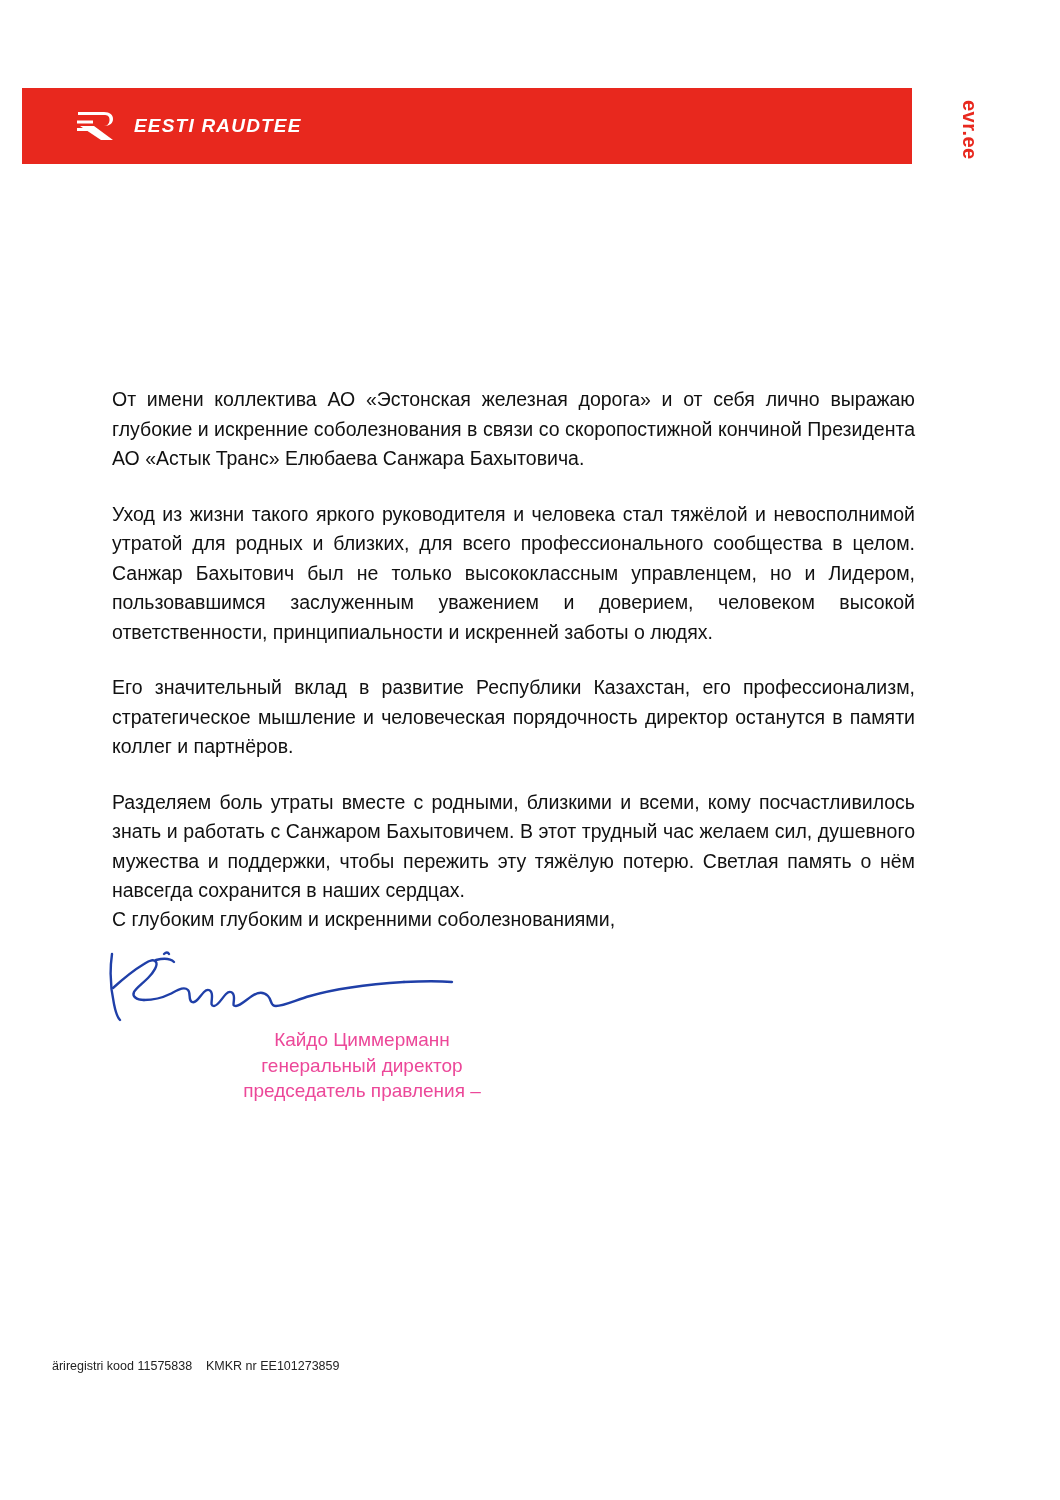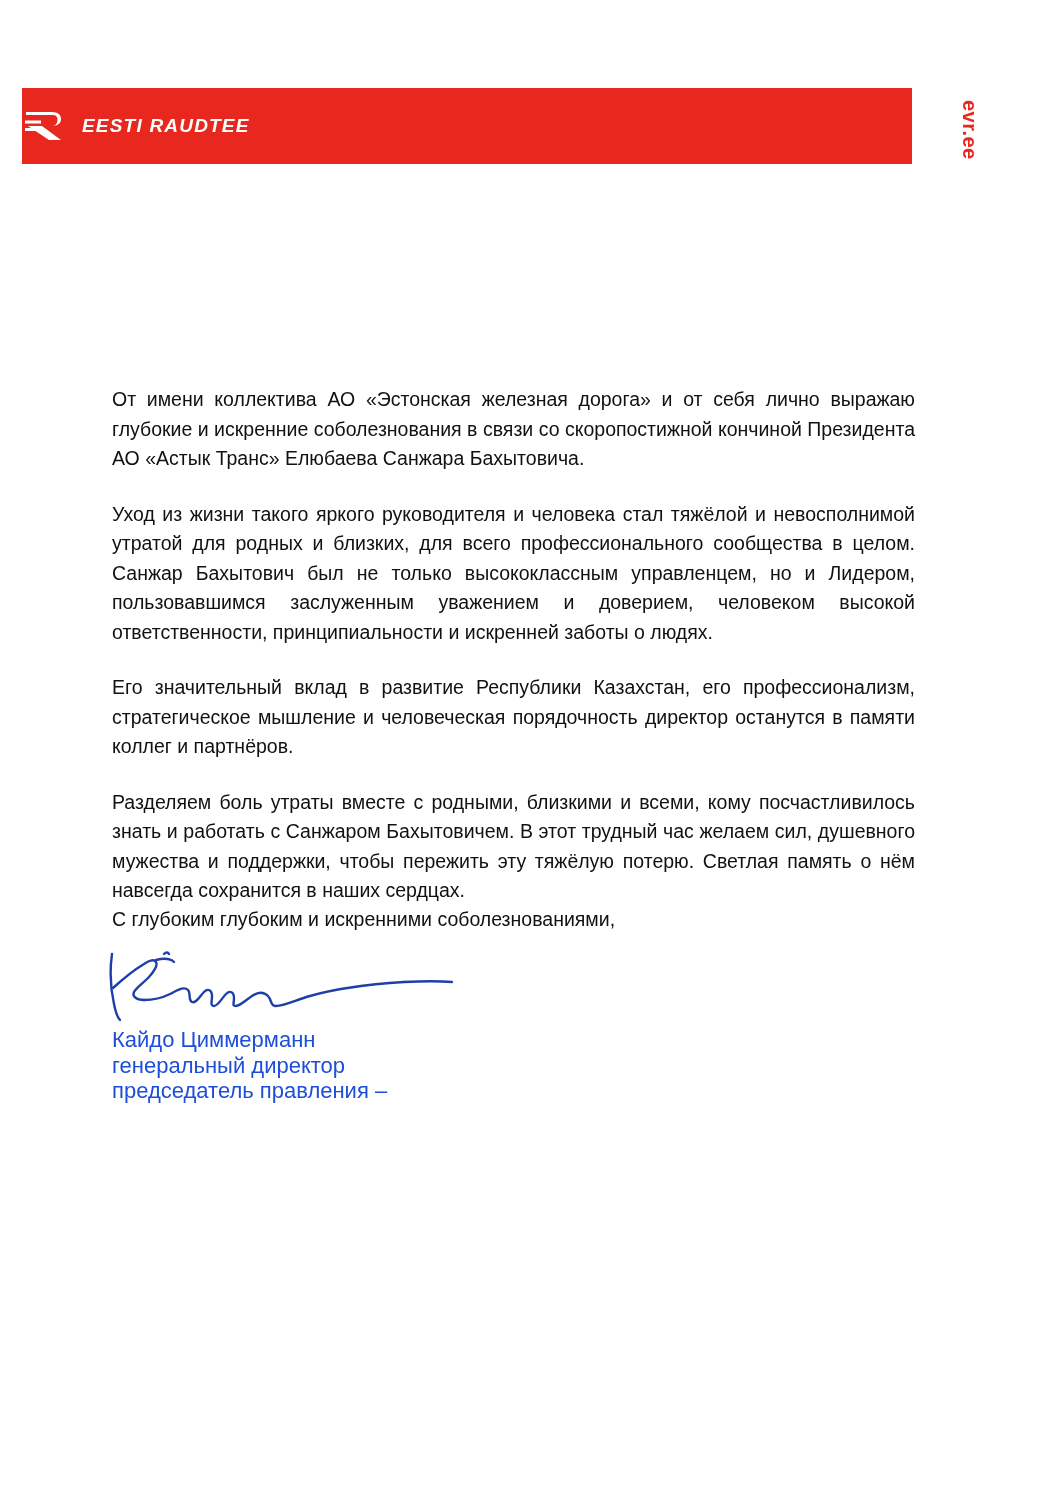--- a/index.html
+++ b/index.html
@@ -22,20 +22,21 @@
     top: 88px;
     left: 22px;
     width: 890px;
     height: 76px;
     background: #e8281e;
   }
   .letterhead-inner {
     display: flex;
     align-items: center;
     height: 100%;
+    padding-left: 52px;
     box-sizing: border-box;
   }
   .logo-mark {
     width: 46px;
     height: 34px;
     position: relative;
     margin-right: 14px;
     flex: none;
   }
   .logo-mark svg { display: block; }
@@ -102,23 +103,24 @@
     left: 104px;
     width: 380px;
     height: 80px;
   }
 
   .signer {
     position: absolute;
     top: 1027px;
     left: 112px;
     width: 500px;
-    font-size: 22px;
+    font-size: 19px;
     line-height: 25.5px;
-    color: #1d4ed8;
+    color: #ec4899;
+    text-align: center;
   }
 
   
   .footer {
     position: absolute;
     top: 1358px;
     left: 52px;
     width: 900px;
     font-size: 12.5px;
     line-height: 17px;
@@ -169,13 +171,14 @@
   </svg>
 </div>
 
 <div class="signer">
   <div>Кайдо Циммерманн</div>
   <div>генеральный директор</div>
   <div>председатель правления –</div>
 </div>
 
 <div class="footer">
+  <div><span>äriregistri kood 11575838    KMKR nr EE101273859</span></div>
 </div>
 
 </body></html>

